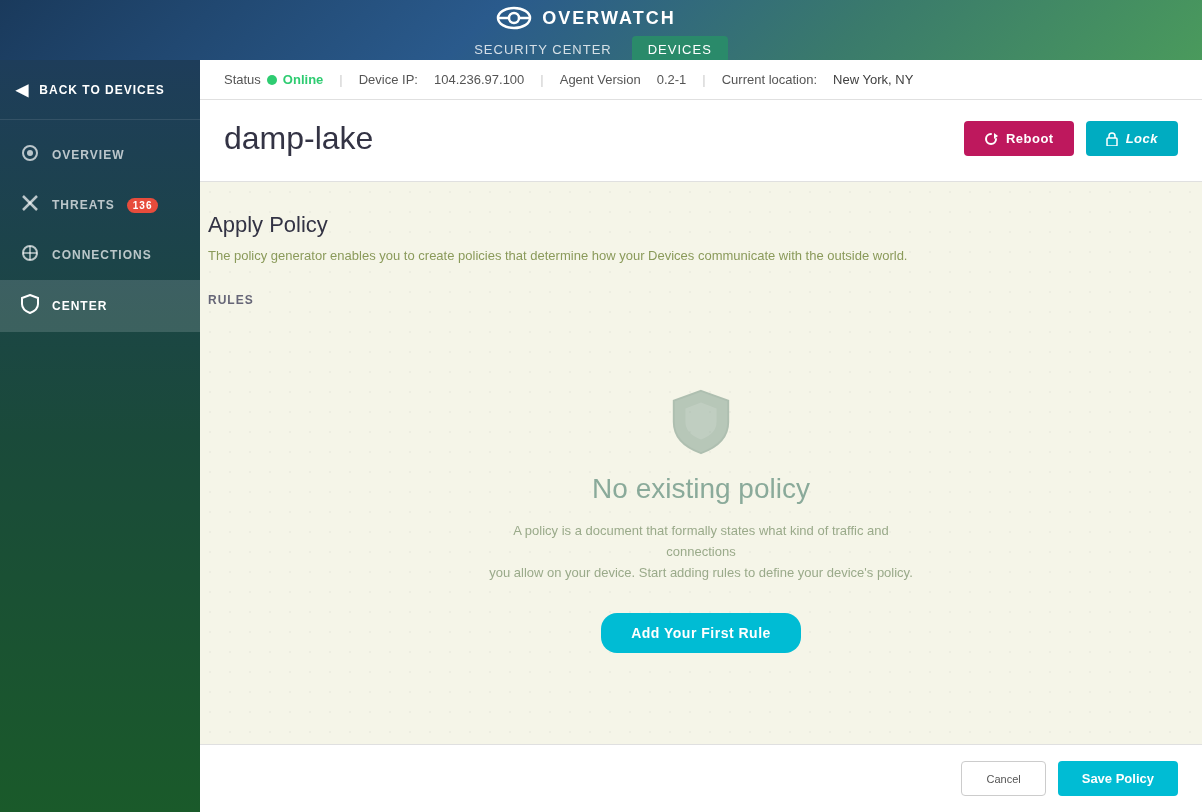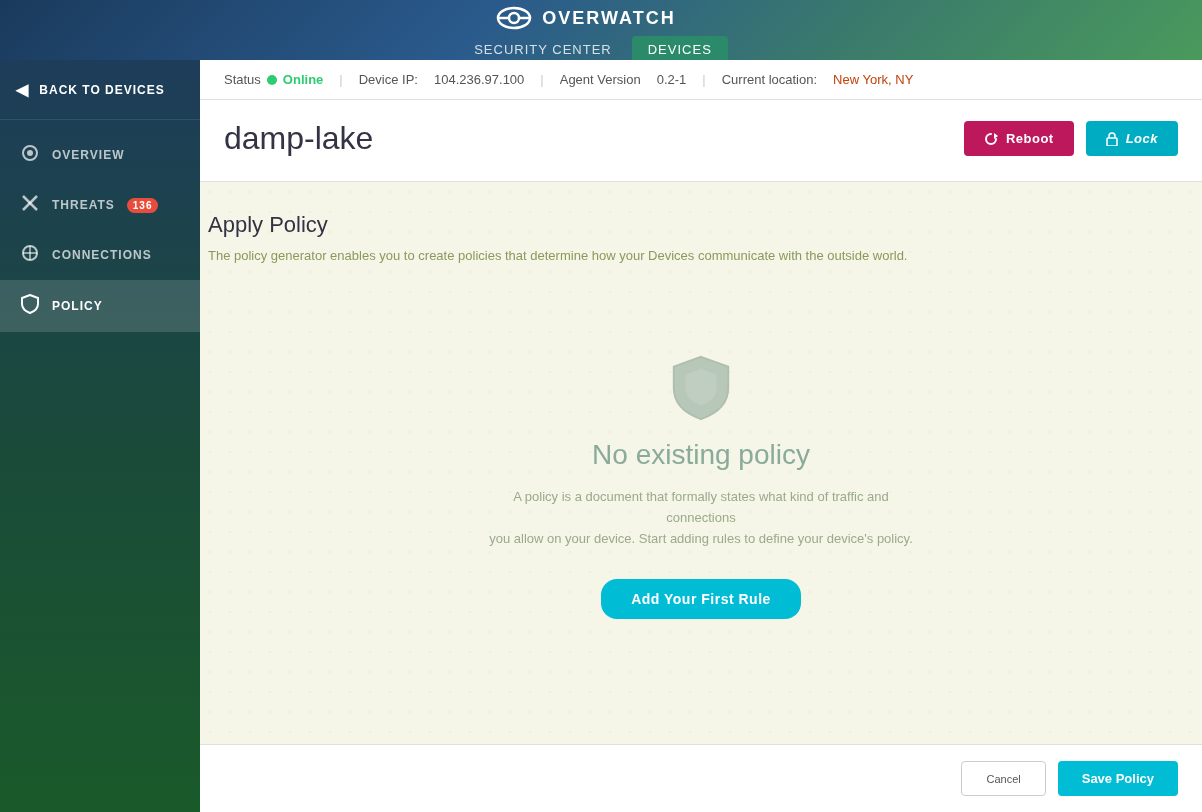--- a/index.html
+++ b/index.html
@@ -182,21 +182,21 @@
       background: #2ecc71;
     }
     .status-online {
       color: #2ecc71;
       font-weight: bold;
     }
     .status-sep {
       color: #ccc;
     }
     .location-link {
-      color: #c2410c;
+      color: #404040;
       cursor: pointer;
     }
 
     
     .device-header {
       background: white;
       padding: 20px 24px 24px;
       display: flex;
       align-items: center;
       justify-content: space-between;
@@ -412,21 +412,21 @@
         </span>
         <span>CONNECTIONS</span>
       </div>
 
       <div class="sidebar-item active">
         <span class="sidebar-icon">
           <svg width="18" height="20" viewBox="0 0 18 20">
             <path d="M9 1 L17 4 L17 10 Q17 16 9 19 Q1 16 1 10 L1 4 Z" fill="none" stroke="white" stroke-width="2"></path>
           </svg>
         </span>
-        <span>POLICY</span>
+        <span>CENTER</span>
       </div>
 
     </nav>
   </aside>
 
   <div class="content-area">
 
     <div class="status-bar">
       <div class="status-indicator">
         <span>Status</span>
@@ -460,20 +460,21 @@
             <path d="M3 6 L3 4 A3 3 0 0 1 9 4 L9 6" fill="none" stroke="white" stroke-width="1.5"></path>
           </svg>
           <span>Lock</span>
         </button>
       </div>
     </div>
 
     <div class="policy-content">
       <h2 class="policy-title">Apply Policy</h2>
       <p class="policy-desc">The policy generator enables you to create policies that determine how your Devices communicate with the outside world.</p>
+      <div class="rules-label">RULES</div>
 
       <div class="empty-state">
         <svg class="shield-svg" viewBox="0 0 64 72">
           <path d="M32 4 L60 14 L60 36 Q60 58 32 68 Q4 58 4 36 L4 14 Z" fill="#7a9a8a" stroke="#6a8a7a" stroke-width="2"></path>
           <path d="M32 16 L48 22 L48 36 Q48 48 32 54 Q16 48 16 36 L16 22 Z" fill="rgba(255,255,255,0.15)"></path>
         </svg>
         <h3 class="empty-title">No existing policy</h3>
         <p class="empty-desc">
           <span>A policy is a document that formally states what kind of traffic and connections</span><br>
           <span>you allow on your device. Start adding rules to define your device's policy.</span>

